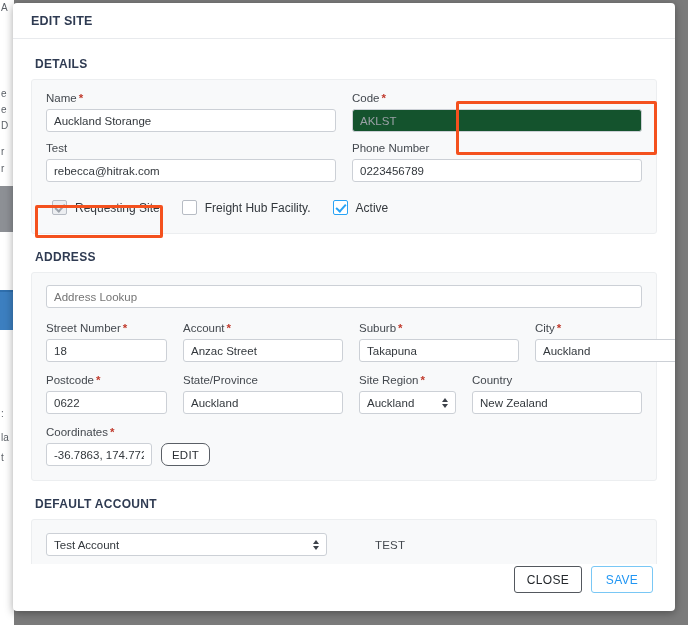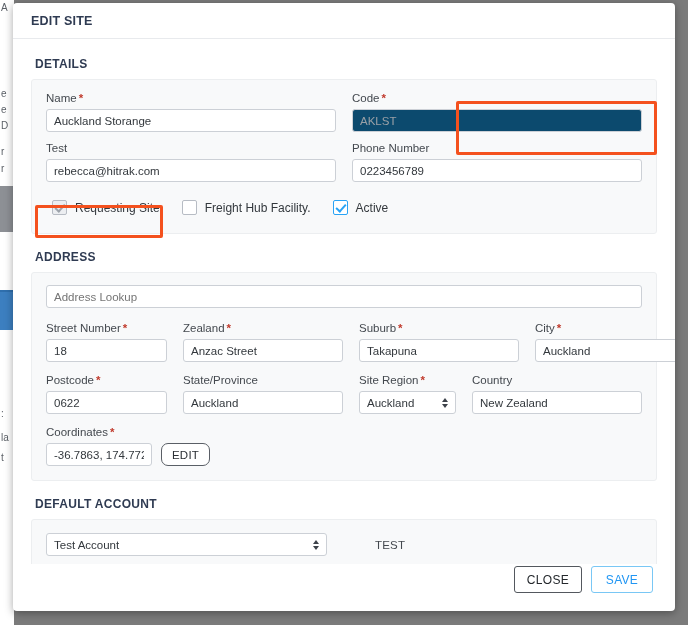--- a/index.html
+++ b/index.html
@@ -116,21 +116,21 @@
     background: #ffffff;
     font-size: 11.5px;
     color: #33383d;
     padding: 0 7px;
     box-sizing: border-box;
     font-family: "Liberation Sans", sans-serif;
     outline: none;
     line-height: 21px;
   }
   .input.disabled {
-    background: #0c4a6e;
+    background: #14532d;
     color: #9aa0a6;
     border-color: #ccd0d6;
   }
   .input.placeholder {
     color: #b9bcc4;
   }
 
   .select {
     height: 23px;
     border: 1px solid #ccd0d6;
@@ -370,21 +370,21 @@
 
       <div class="row" style="margin-top:14px;">
         <div class="field" style="width:121px;">
           <div class="field-label">
             <span>Street Number</span><span class="req">*</span>
           </div>
           <input class="input" value="18" style="">
         </div>
         <div class="field" style="width:160px;">
           <div class="field-label">
-            <span>Zealand</span><span class="req">*</span>
+            <span>Account</span><span class="req">*</span>
           </div>
           <input class="input" value="Anzac Street" style="">
         </div>
         <div class="field" style="width:160px;">
           <div class="field-label">
             <span>Suburb</span><span class="req">*</span>
           </div>
           <input class="input" value="Takapuna" style="">
         </div>
         <div class="field grow">

